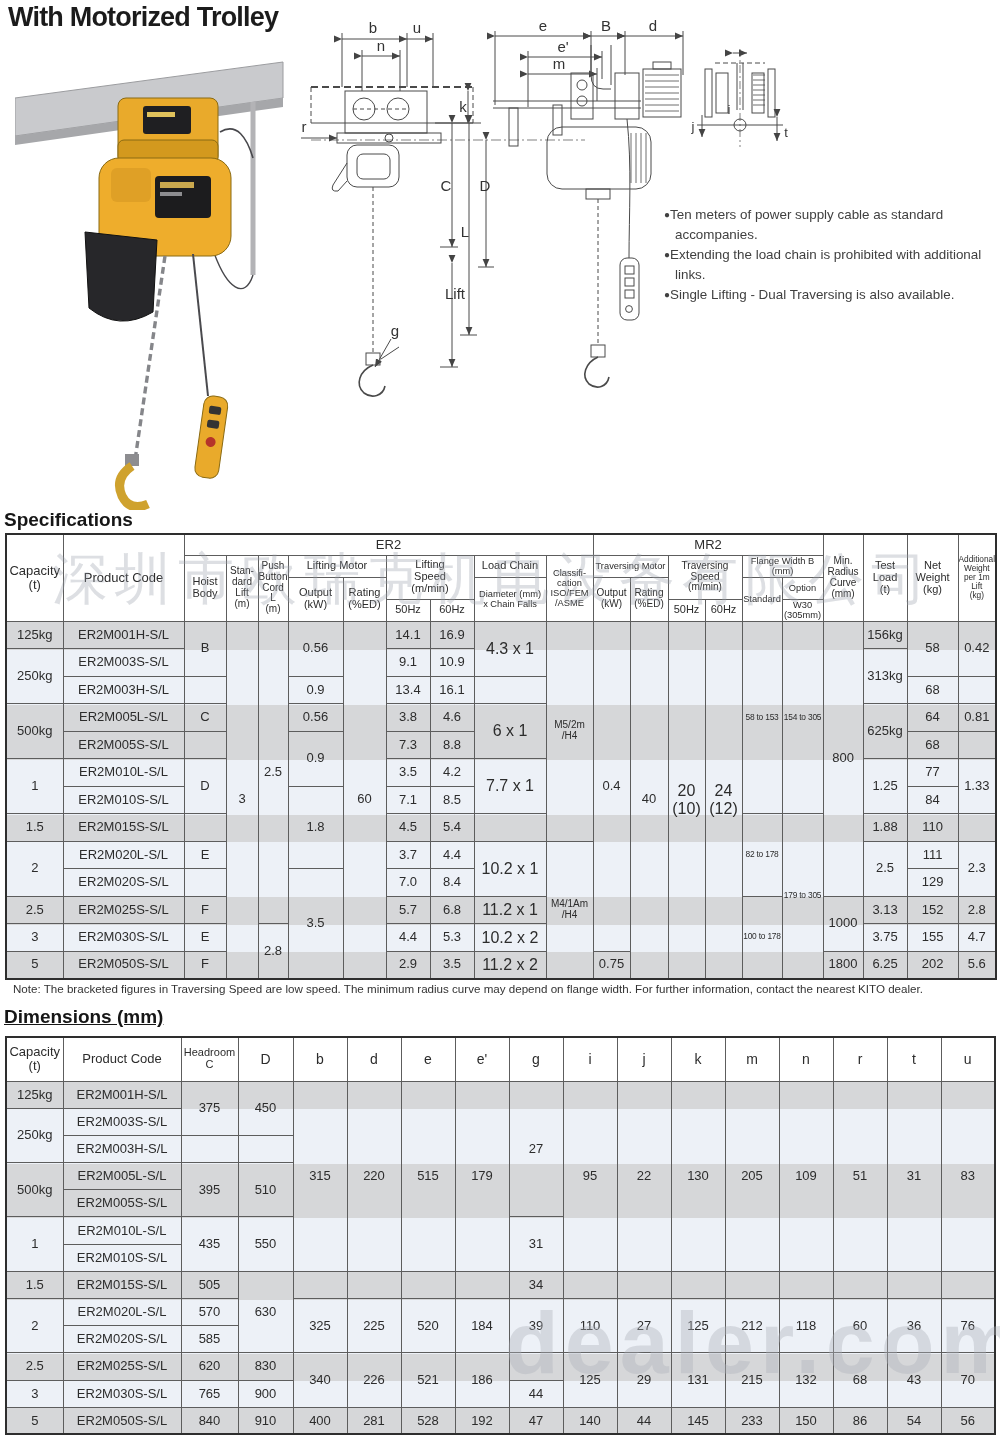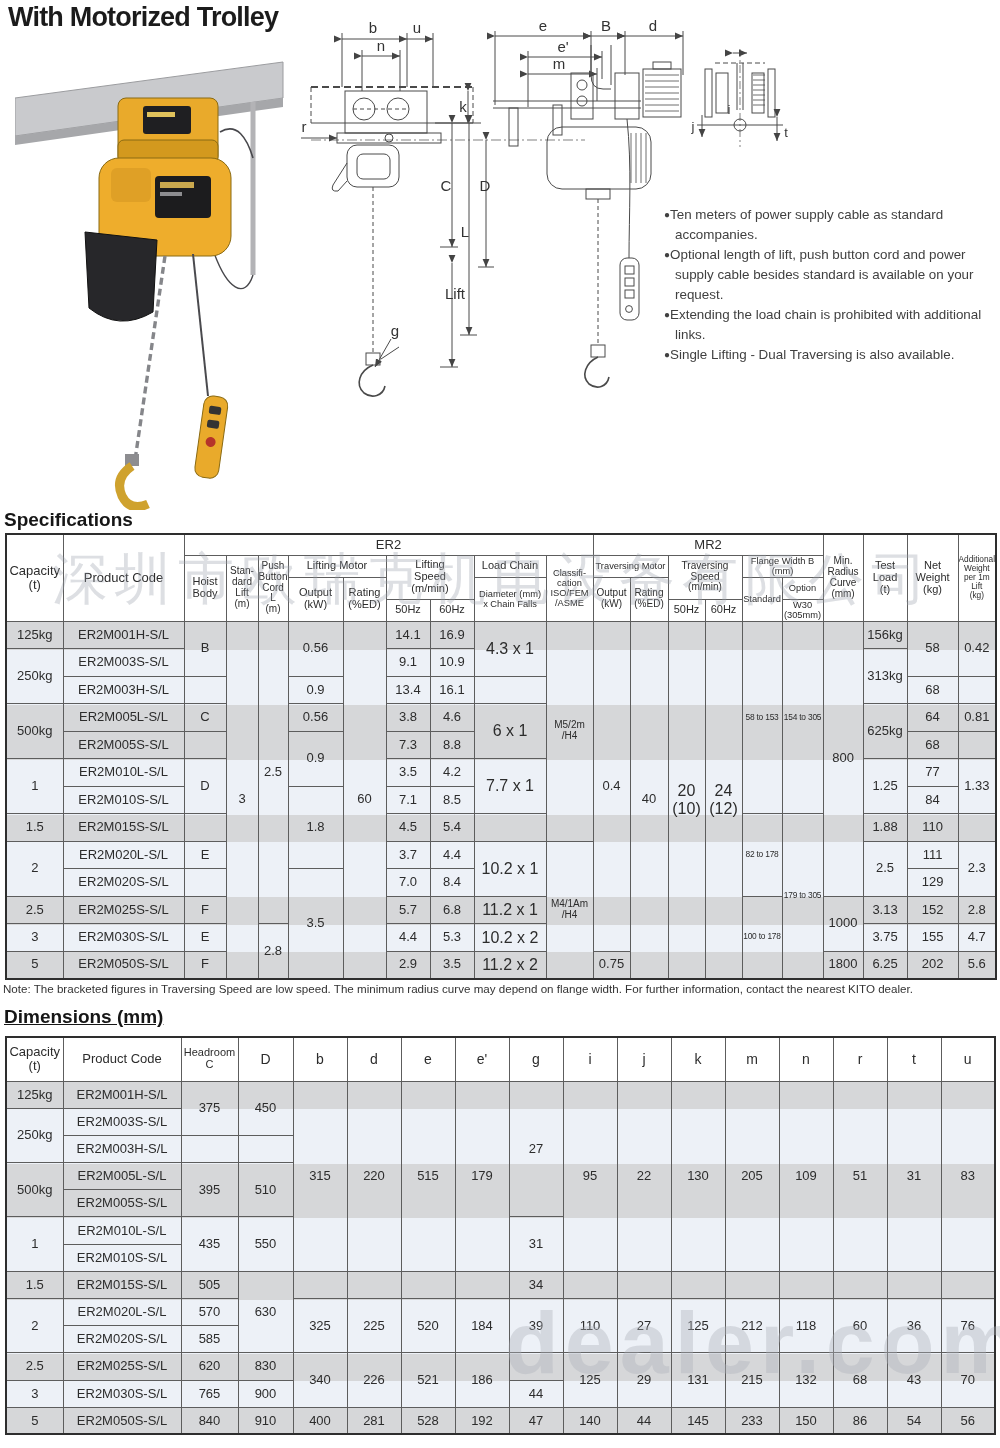--- a/index.html
+++ b/index.html
@@ -20,21 +20,21 @@
   .stripes div{width:100%;}
   table{border-collapse:collapse;table-layout:fixed;position:relative;z-index:1;
         border:2px solid #2e2e2e;background:transparent;}
   th,td{border:1px solid #5d5d5d;padding:0;text-align:center;vertical-align:middle;
         white-space:pre-line;overflow:hidden;color:#2c2c2c;line-height:1.08;}
   thead th{background:#ffffff;font-weight:normal;}
   th.f0{font-size:11px}.f1{font-size:10px}.f2{font-size:9.3px}.f3{font-size:13px}
   th.f4{font-size:8.3px}.f5{font-size:14px}
   td.d0{font-size:13px}.d1{font-size:16px}.d2{font-size:8.4px;letter-spacing:-0.2px}
   td.d3{font-size:10px}
-  .foot-note{position:absolute;left:3px;top:982px;font-size:11.6px;color:#333;}
+  .foot-note{position:absolute;left:13px;top:982px;font-size:11.6px;color:#333;}
   
   .wm{position:absolute;z-index:6;pointer-events:none;white-space:nowrap;}
   .wm-cn{left:52px;top:542px;font-size:56px;letter-spacing:7px;color:#9aa0ab;opacity:.33;}
   .wm-site{left:505px;top:1292px;font-size:88px;font-weight:bold;letter-spacing:6px;
            color:#aeb2ba;opacity:.38;}
   svg text{font-family:"Liberation Sans",sans-serif;}
   .dim-lbl{font-size:15px;fill:#333;}
   .dim-lbl-sm{font-size:13px;fill:#333;}
 </style>
 </head>
@@ -208,21 +208,20 @@
     <text x="268" y="37" class="dim-lbl">e'</text>
     <text x="264" y="54" class="dim-lbl">m</text>
     <text x="434" y="99" class="dim-lbl-sm">i</text>
     <text x="398" y="116" class="dim-lbl-sm">j</text>
     <text x="491" y="122" class="dim-lbl-sm">t</text>
   </g>
 </svg>
 
 <div class="notes">
     <div class="note-item"><span class="blt">●</span><span>Ten meters of power supply cable as standard accompanies.</span></div>
-    <div class="note-item"><span class="blt">●</span><span>Optional length of lift, push button cord and power supply cable besides standard is available on your request.</span></div>
     <div class="note-item"><span class="blt">●</span><span>Extending the load chain is prohibited with additional links.</span></div>
     <div class="note-item"><span class="blt">●</span><span>Single Lifting - Dual Traversing is also available.</span></div>
   </div>
 
 <div class="sec-head" style="top:509px;">Specifications</div>
 <div class="tbl-wrap" style="top:533px;" id="spec-wrap">
     <div class="stripes" style="top: 89px;">
       <div style="height: 27.5px; background: rgb(214, 215, 217);"></div>
       <div style="height: 27.5px; background: rgb(237, 241, 247);"></div>
       <div style="height: 27.5px; background: rgb(237, 241, 247);"></div>

